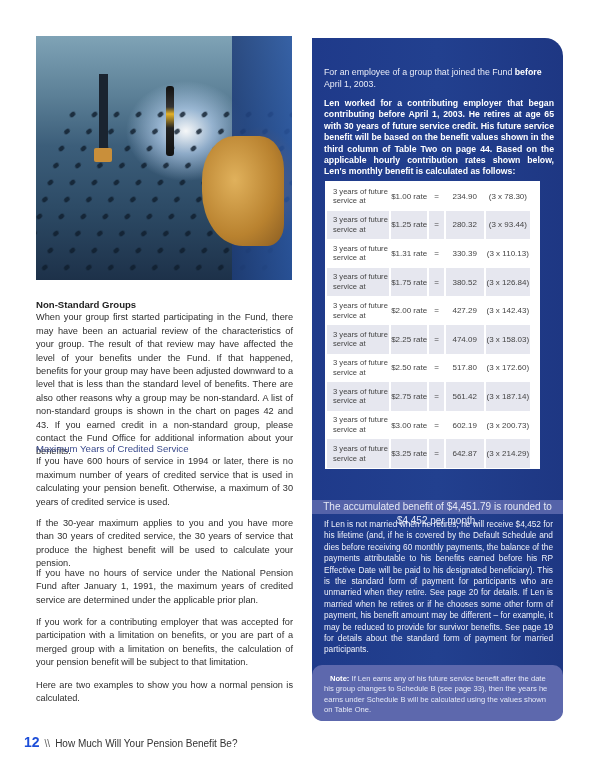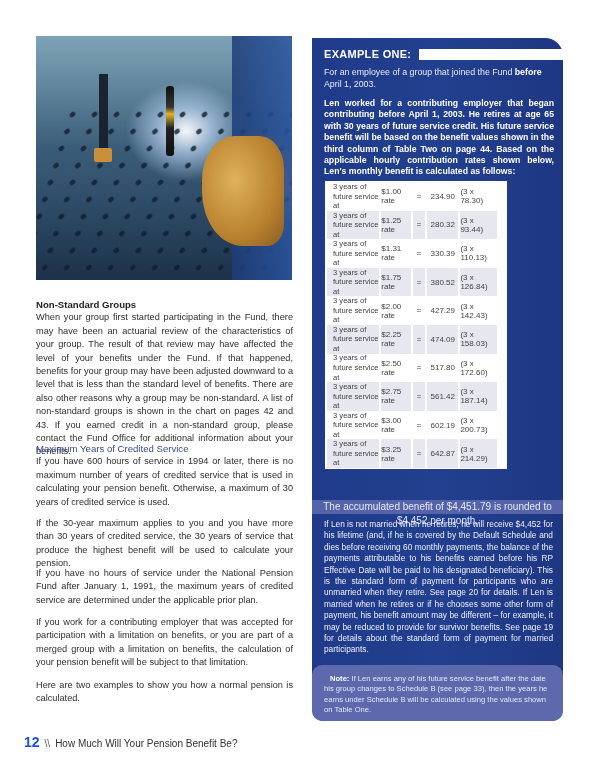--- a/index.html
+++ b/index.html
@@ -59,21 +59,21 @@
       border-top-right-radius: 18px; border-bottom-right-radius: 12px; border-bottom-left-radius: 12px;
     }
     .ex-title-row { position: absolute; left: 12px; top: 9px; right: 0; height: 14px; display: flex; align-items: center; }
     .ex-title { color: #fff; font-weight: bold; font-size: 11px; letter-spacing: 0.3px; white-space: nowrap; }
     .ex-title-bar { flex: 1; height: 11px; background: #ffffff; margin-left: 8px; }
     .ex-intro { position: absolute; left: 12px; top: 29px; width: 230px; color: #e8ebf7; font-size: 8.8px; line-height: 11.6px; }
     .ex-intro b { color: #fff; }
     .ex-body { position: absolute; left: 12px; top: 60px; width: 230px; color: #ffffff; font-size: 8.7px; line-height: 11.4px; font-weight: bold; text-align: justify; }
 
     .calc-table {
-      position: absolute; left: 13px; top: 143px; width: 182px;
+      position: absolute; left: 13px; top: 143px; width: 215px;
       background: #ffffff; padding: 1px 10px 1px 2px; box-sizing: border-box;
     }
     .calc-row { display: flex; height: 28.6px; align-items: stretch; }
     .calc-row > div { display: flex; align-items: center; margin-right: 2px; font-size: 8px; color: #444; }
     .calc-row.alt > div { background: #e6e7ef; }
     .c1 { width: 68px; padding-left: 6px; box-sizing: border-box; line-height: 9.6px; font-size: 7.6px !important; }
     .c2 { width: 40px; justify-content: center; font-size: 8px; }
     .c3 { width: 16px; justify-content: center; }
     .c4 { width: 42px; justify-content: center; }
     .c5 { width: 49px; justify-content: center; margin-right: 0 !important; }
@@ -130,24 +130,20 @@
   <p>Here are two examples to show you how a normal pension is calculated.</p>
 </div>
 
 <div class="footer">
   <span class="pgnum">12</span>
   <span class="sep">\\</span>
   <span>How Much Will Your Pension Benefit Be?</span>
 </div>
 
 <div class="blue-box">
-  <div class="ex-title-row">
-    <span class="ex-title">EXAMPLE ONE:</span>
-    <span class="ex-title-bar"></span>
-  </div>
   <div class="ex-intro">
     <span>For an employee of a group that joined the Fund </span><b>before</b><span> April 1, 2003.</span>
   </div>
   <div class="ex-body">Len worked for a contributing employer that began contributing before April 1, 2003. He retires at age 65 with 30 years of future service credit. His future service benefit will be based on the benefit values shown in the third column of Table Two on page 44. Based on the applicable hourly contribution rates shown below, Len's monthly benefit is calculated as follows:</div>
 
   <div class="calc-table">
     <div class="calc-row">
       <div class="c1">3 years of future service at</div>
       <div class="c2">$1.00 rate</div>
       <div class="c3">=</div>

